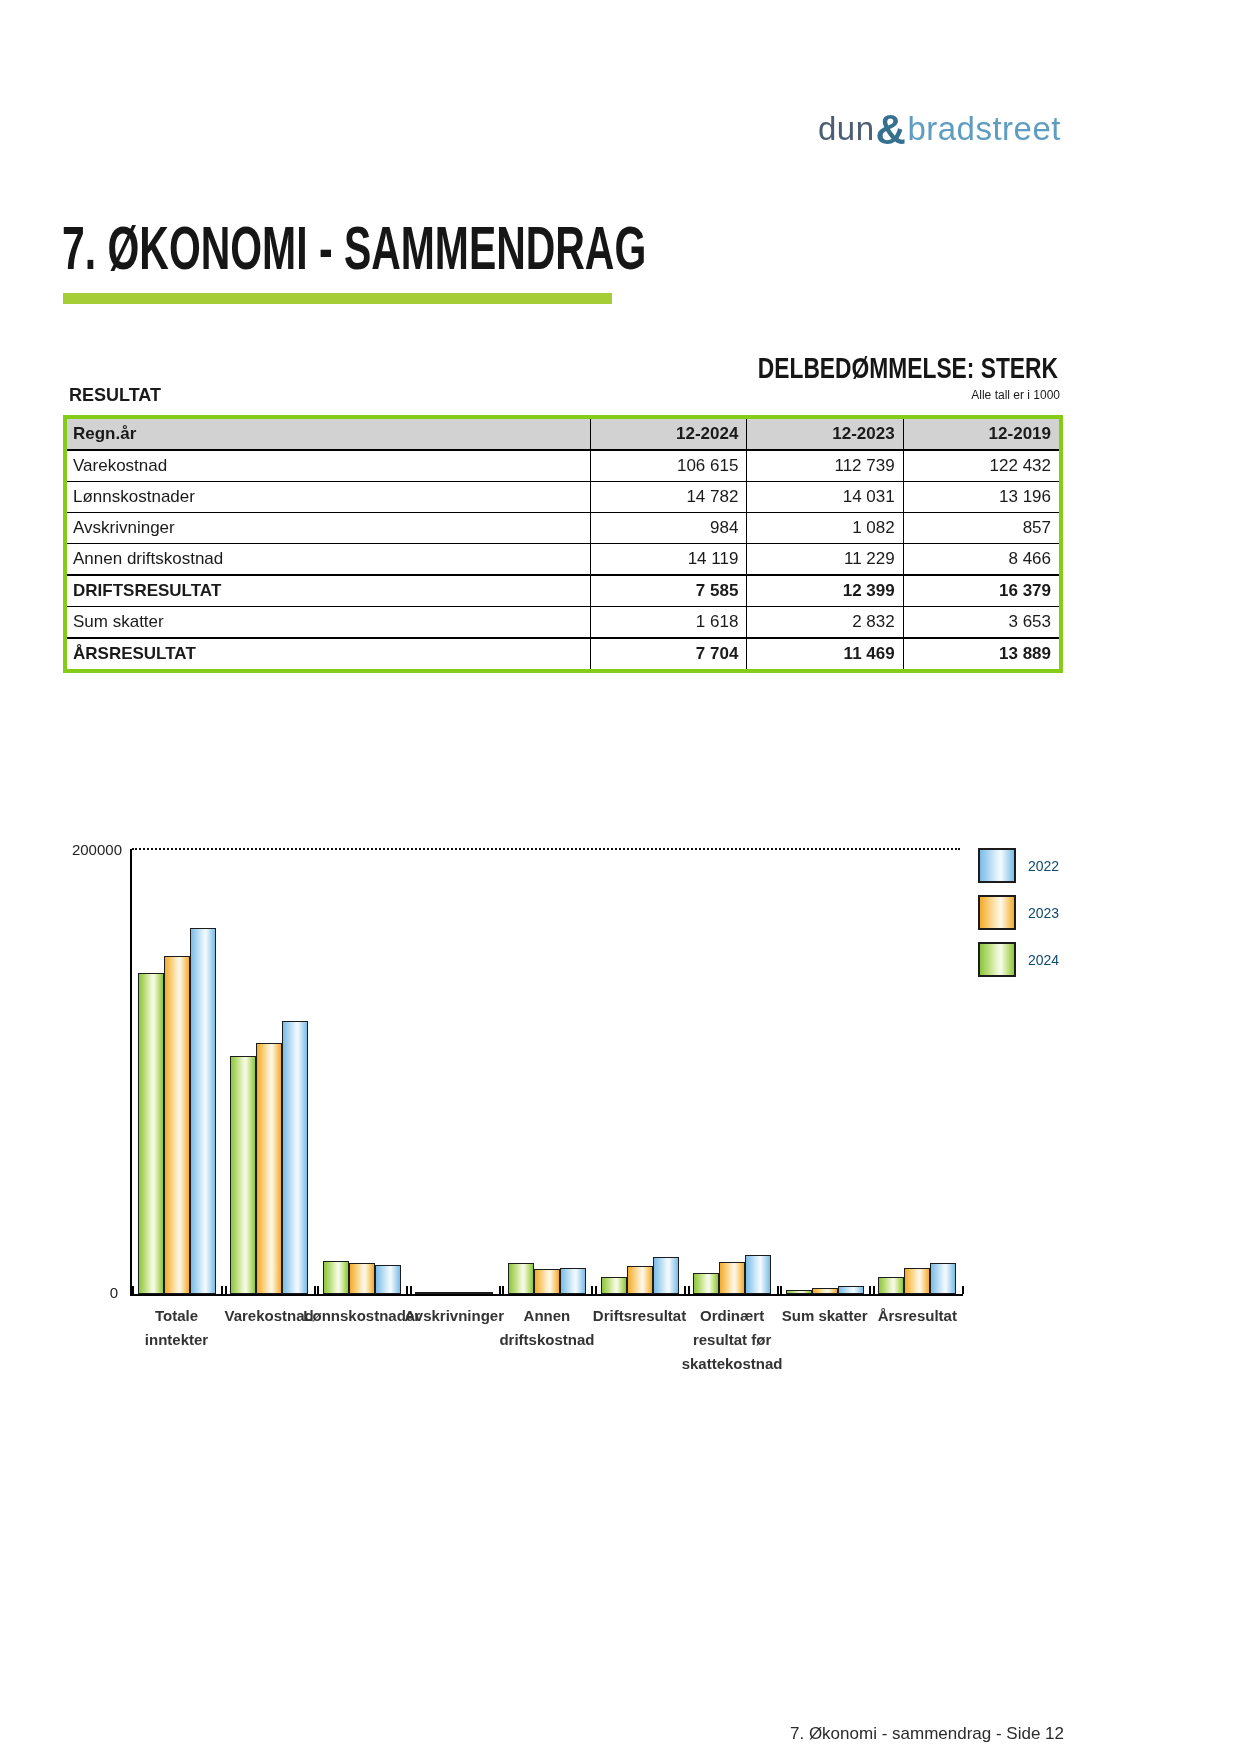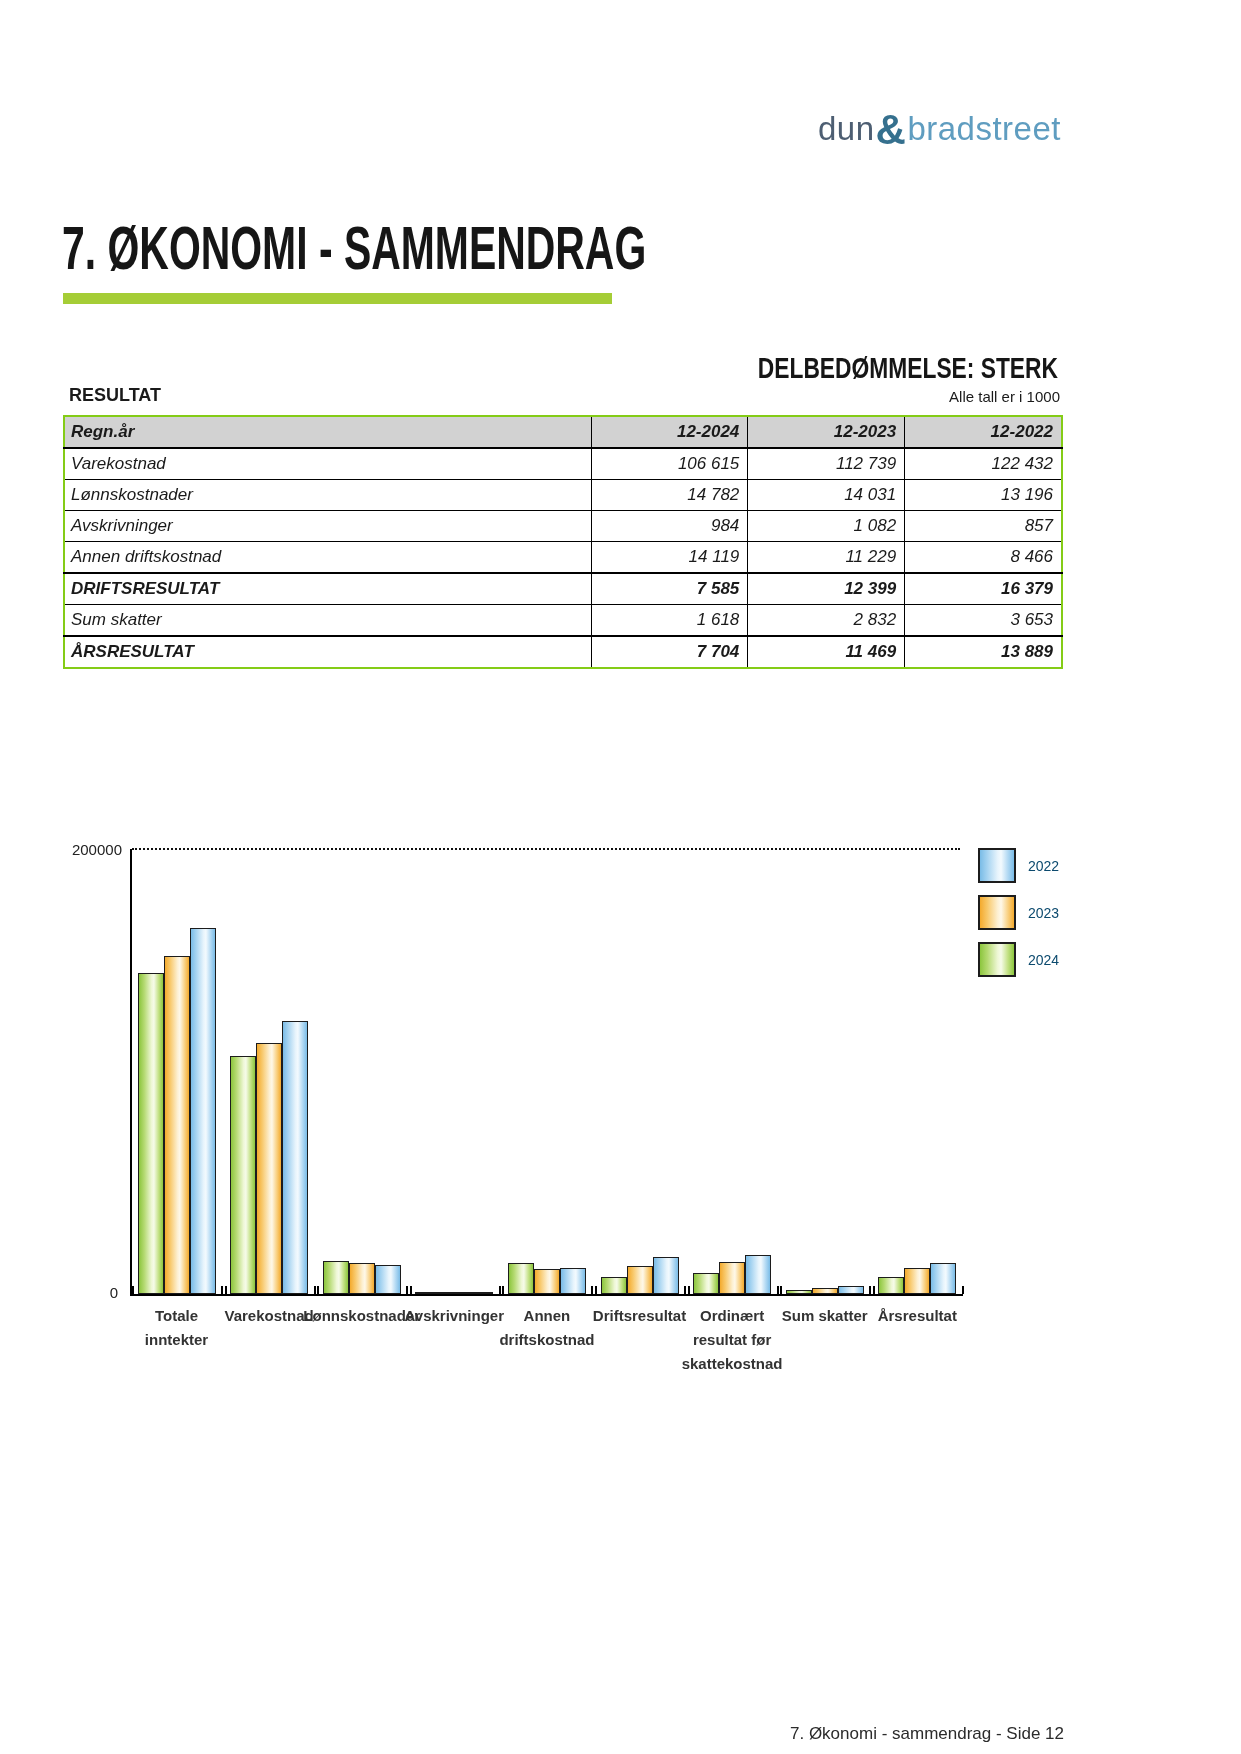--- a/index.html
+++ b/index.html
@@ -14,31 +14,31 @@
 
   
   .doc-title{position:absolute;left:62px;top:186px;font-size:62px;font-weight:bold;line-height:60px;
              white-space:nowrap;transform:scaleX(0.66);transform-origin:left top;color:#161616;}
   .title-rule{position:absolute;left:63px;top:261px;width:549px;height:11px;background:#a5cd36;}
 
   
   .assessment{position:absolute;right:183px;top:321px;font-size:30px;font-weight:bold;line-height:30px;
               white-space:nowrap;transform:scaleX(0.76);transform-origin:right top;color:#161616;}
   .section-label{position:absolute;left:69px;top:353px;font-size:18px;font-weight:bold;}
-  .units-note{position:absolute;right:181px;top:356px;font-size:15px;}
+  .units-note{position:absolute;right:181px;top:356px;font-size:12px;}
 
   
   .fin-table{position:absolute;left:63px;top:383px;width:1000px;border-collapse:collapse;
              font-size:17px;}
   .fin-table th,.fin-table td{border:1px solid #000;padding:5px 8px 5px 6px;height:20px;
              text-align:right;font-weight:normal;white-space:nowrap;}
   .fin-table th:first-child,.fin-table td:first-child{text-align:left;}
   .fin-table th{background:#d2d2d2;font-weight:bold;}
   .fin-table tr.bold td{font-weight:bold;}
-  .fin-table{border:2px solid #84cc16;font-style:italic;}
+  .fin-table{border:4px solid #84cc16;}
   .fin-table thead th{border-bottom:2px solid #000;}
   .fin-table tr.strong td{border-top:2px solid #000;}
   .col-label{width:535px;} .col-y{width:147px;}
 
   
   .chart{position:absolute;left:0;top:0;width:987px;height:1754px;pointer-events:none;padding-left:17px;}
   .axis-v{position:absolute;left:130px;top:817px;width:2px;height:447px;background:#000;}
   .axis-h{position:absolute;left:130px;top:1262px;width:833px;height:2px;background:#000;}
   .gridline{position:absolute;left:132px;top:816px;width:828px;height:0;border-top:2px dotted #111;}
   .ytick{position:absolute;font-size:15px;color:#222;text-align:right;}
@@ -72,21 +72,21 @@
   <div class="assessment">DELBEDØMMELSE: STERK</div>
   <div class="section-label">RESULTAT</div>
   <div class="units-note">Alle tall er i 1000</div>
 
   <table class="fin-table">
     <thead>
       <tr id="fin-head-row">
           <th class="col-label">Regn.år</th>
           <th class="col-y">12-2024</th>
           <th class="col-y">12-2023</th>
-          <th class="col-y">12-2022</th>
+          <th class="col-y">12-2019</th>
         </tr>
     </thead>
     <tbody id="fin-body">
         <tr class="">
           <td>Varekostnad</td>
           <td>106 615</td>
           <td>112 739</td>
           <td>122 432</td>
         </tr>
         <tr class="">

